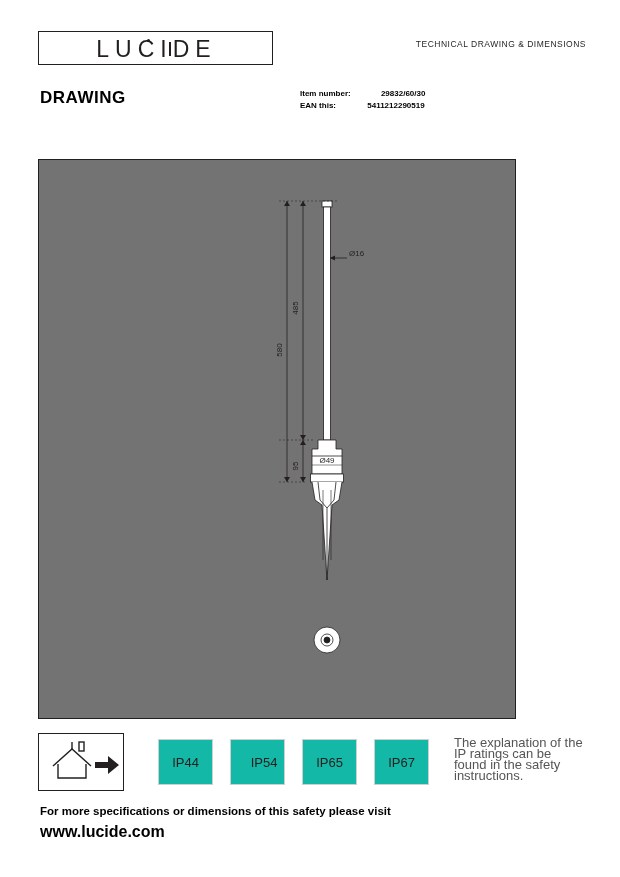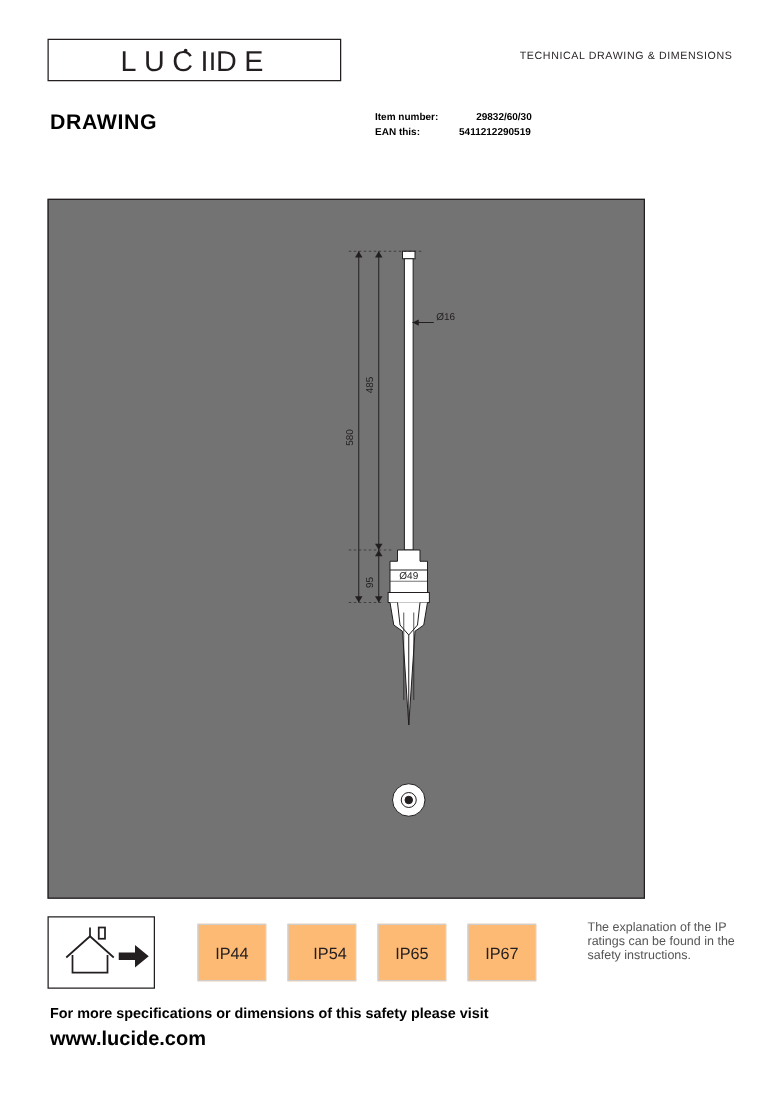--- a/index.html
+++ b/index.html
@@ -128,32 +128,32 @@
     box-sizing: border-box;
     background: #fff;
   }
   .ip-badge {
     position: absolute;
     top: 6px;
     width: 55px;
     height: 46px;
     border: 1px solid #cfcfcf;
     box-sizing: border-box;
-    background: #fdba74;
+    background: #14b8a6;
     font-size: 13px;
     line-height: 46px;
     text-align: center;
     color: #231f20;
   }
   .ip-note {
     position: absolute;
-    left: 432px;
+    left: 416px;
     top: 4px;
     width: 130px;
-    font-size: 10px;
+    font-size: 13px;
     line-height: 11px;
     color: #555;
   }
 
   
   .footer-line1 {
     position: absolute;
     left: 40px;
     top: 805px;
     font-size: 11.5px;

